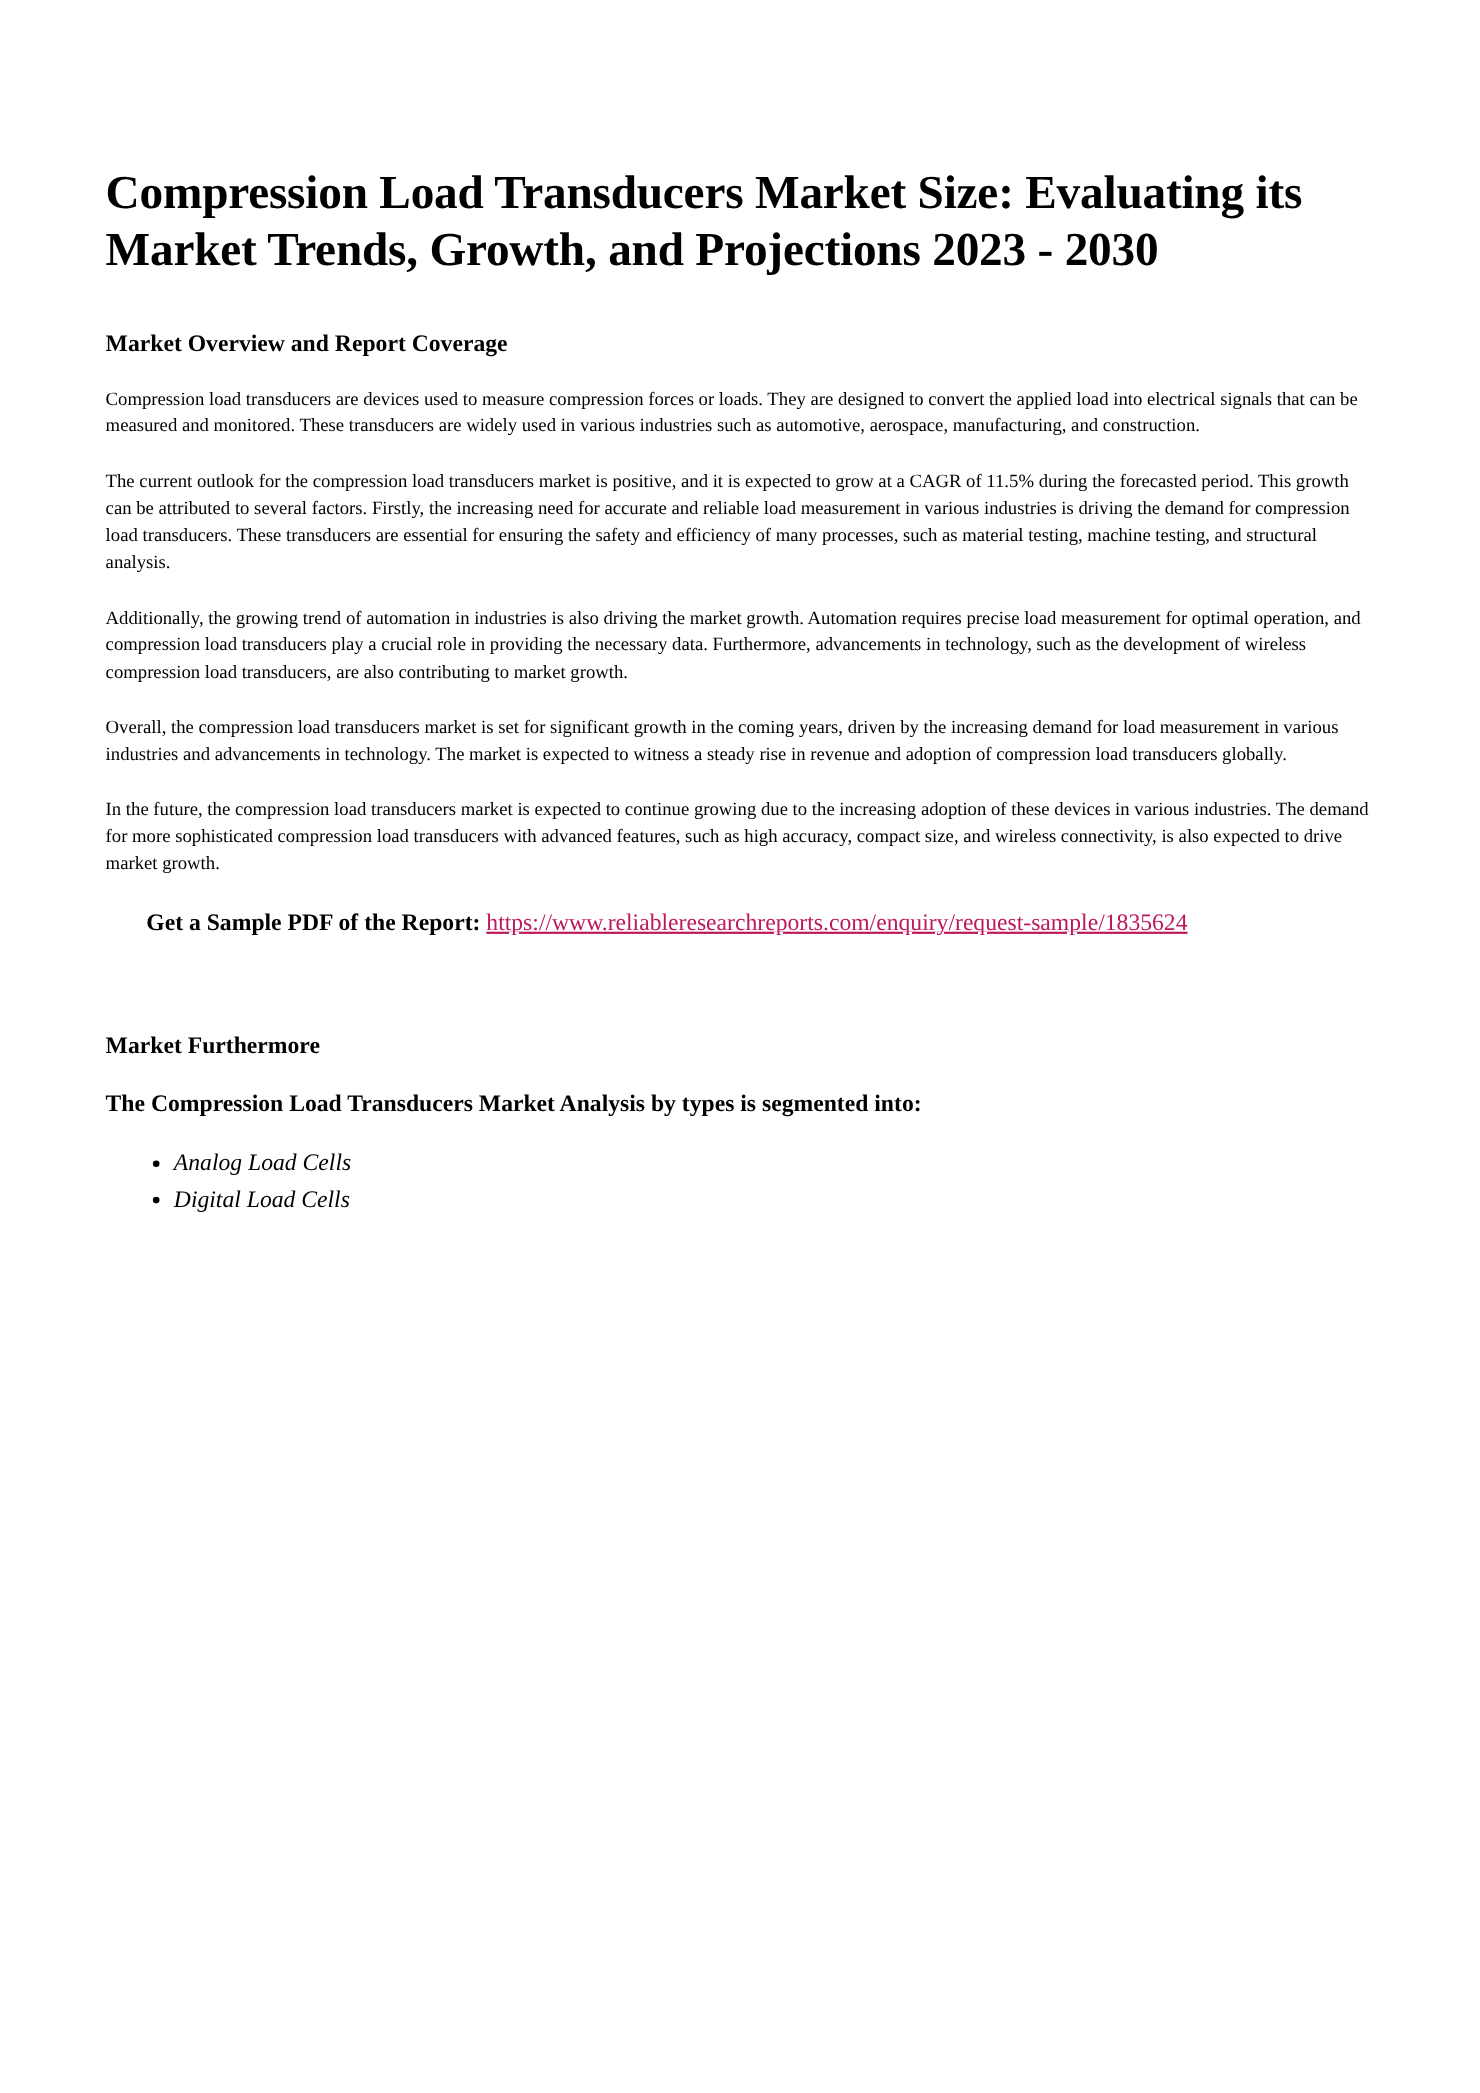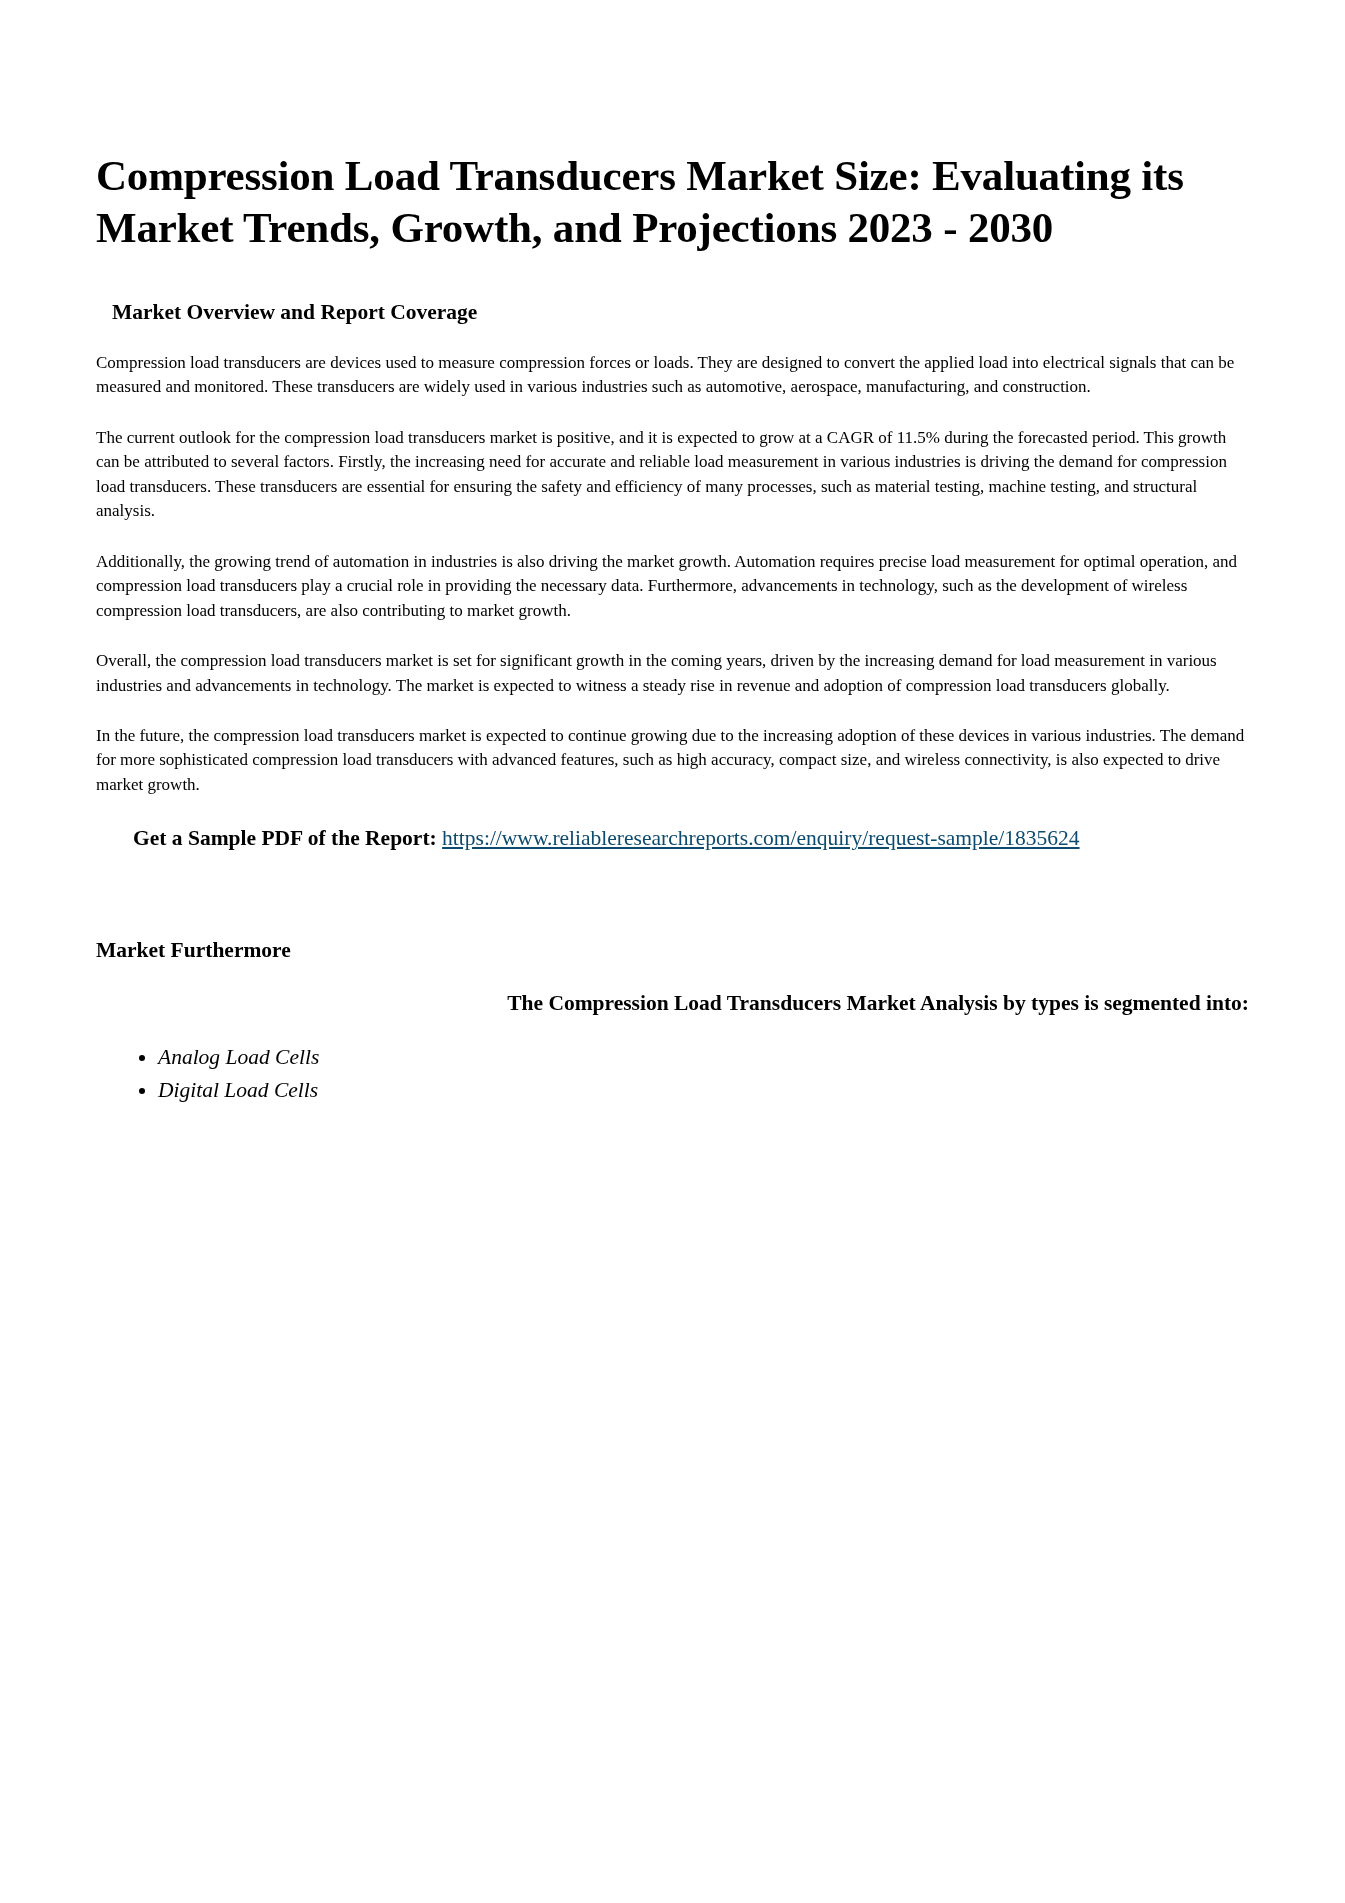--- a/index.html
+++ b/index.html
@@ -25,56 +25,55 @@
   .doc-title {
     font-size: 43px;
     line-height: 1.22;
     font-weight: bold;
     letter-spacing: -0.2px;
     margin: 0 0 44px 0;
   }
   .section-heading {
     font-size: 21.5px;
     font-weight: bold;
-    margin: 0 0 24px 16px;
+    margin: 0 0 24px 0;
     line-height: 1.3;
   }
   p.body-text {
     font-size: 17px;
     line-height: 1.44;
     margin: 0 0 26px 0;
     text-align: left;
   }
   .link-para {
     font-size: 21.5px;
     line-height: 1.44;
     margin: 0 0 26px 0;
   }
   .link-label {
     font-weight: bold;
     margin-left: 37px;
   }
   a.report-link {
-    color: #0c4a6e;
+    color: #be185d;
     text-decoration: underline;
     word-break: break-all;
   }
   .gap-lg {
     height: 58px;
   }
   .seg-heading {
     font-size: 21.5px;
     font-weight: bold;
     margin: 0 0 28px 0;
   }
   .seg-subheading {
     font-size: 21.5px;
     font-weight: bold;
     margin: 0 0 26px 0;
-    text-align: right;
   }
   ul.seg-list {
     margin: 0 0 0 0;
     padding: 0 0 0 62px;
     list-style: disc;
   }
   ul.seg-list li {
     font-size: 21.5px;
     line-height: 1.44;
     margin: 0 0 2px 0;

